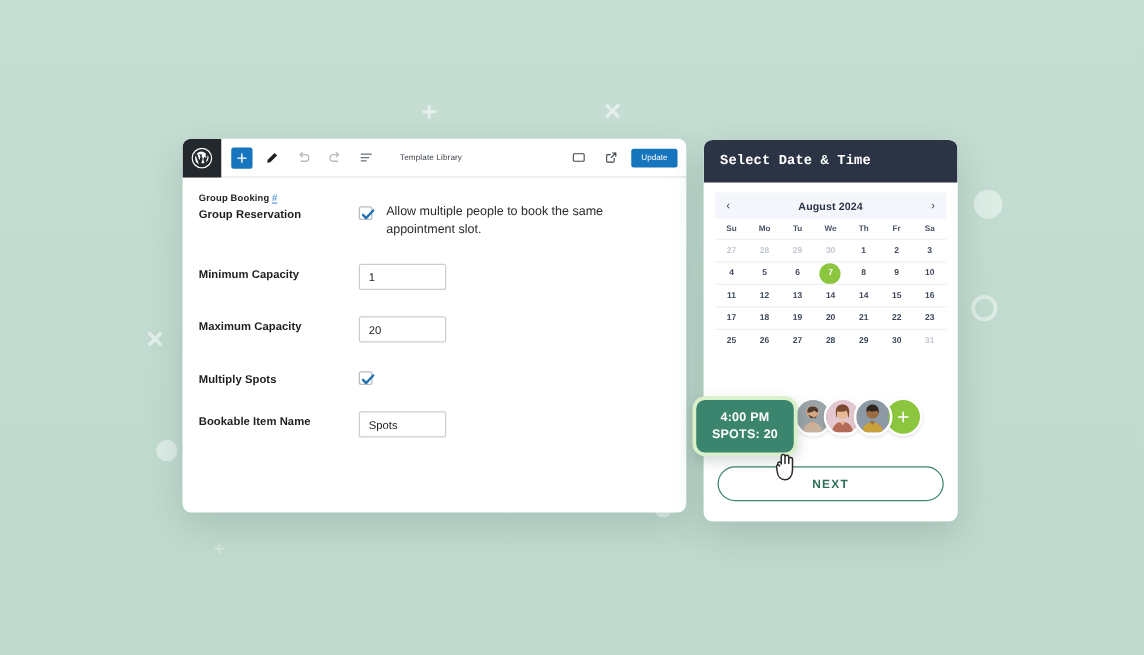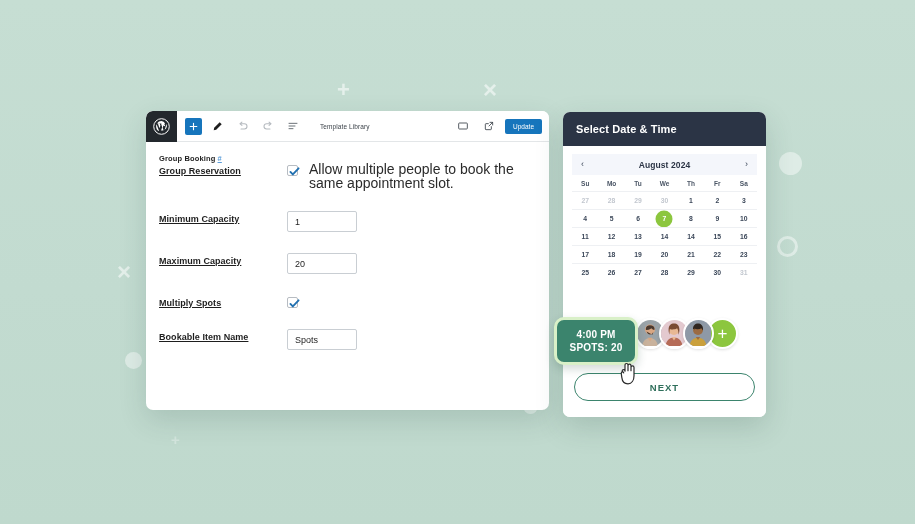--- a/index.html
+++ b/index.html
@@ -149,38 +149,37 @@
   }
 
   .field-label {
     width: 128px;
     flex: 0 0 128px;
     font-size: 9px;
     font-weight: 700;
     color: #1e1e1e;
     padding-top: 3px;
     letter-spacing: .05px;
-    text-decoration: underline;
   }
 
   .cb {
     width: 11px;
     height: 11px;
     flex: 0 0 11px;
     border: 1px solid #b7bcc2;
     border-radius: 2px;
     background: #fff;
     margin-top: 2px;
     position: relative;
   }
   .cb svg { position: absolute; left: 0px; top: -1px; }
 
   .cb-text {
     margin-left: 11px;
-    font-size: 14px;
+    font-size: 10px;
     color: #2b2b2b;
     line-height: 13.5px;
     max-width: 215px;
   }
 
   .text-input {
     width: 70px;
     height: 21px;
     border: 1px solid #c9ced3;
     border-radius: 2px;
@@ -213,20 +212,21 @@
     background: #fff;
     position: relative;
   }
 
   .bk-header {
     height: 34px;
     background: #2b3445;
     display: flex;
     align-items: center;
     padding-left: 13px;
+    font-family: Liberation Mono, monospace;
   }
   .bk-header-title {
     color: #ffffff;
     font-size: 11px;
     font-weight: 700;
     letter-spacing: .1px;
   }
 
   .cal-wrap { padding: 8px 9px 0 9px; }
 

